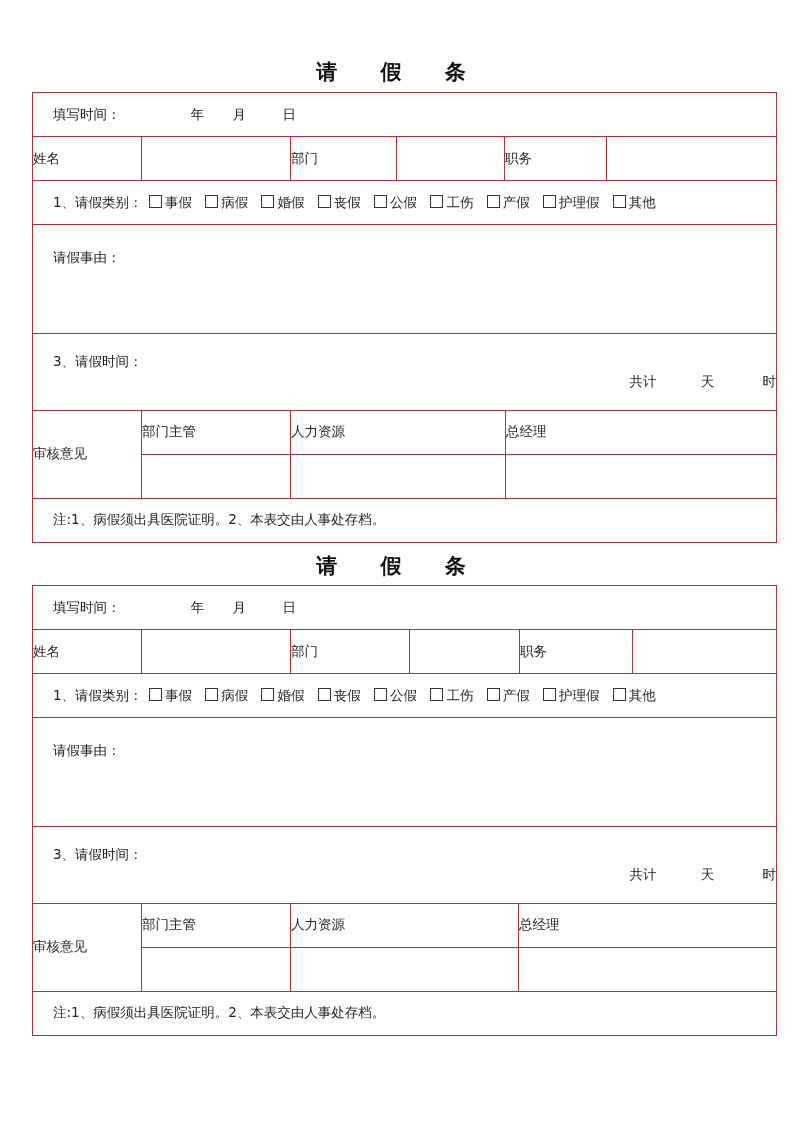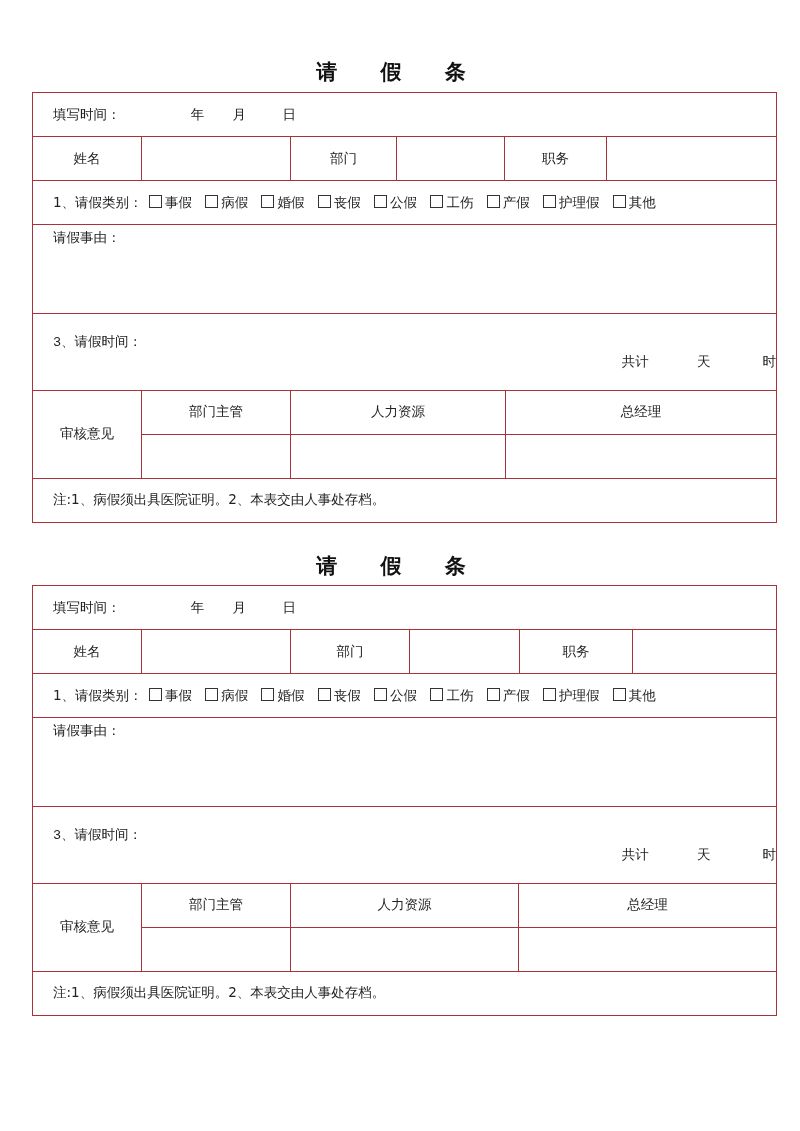--- a/index.html
+++ b/index.html
@@ -2,24 +2,24 @@
 <html><head>
 <meta charset="utf-8">
 <style>
   html, body { margin:0; padding:0; background:#ffffff; }
   body { width:800px; height:1131px; position:relative; font-family:"DejaVu Sans", "Liberation Sans", sans-serif; color:#222; }
   .form { position:absolute; left:32px; width:744px; }
   .title { position:absolute; left:0; width:800px; text-align:center; font-size:21px; font-weight:bold; letter-spacing:18px; font-family:"DejaVu Serif", serif; color:#111; }
   table { border-collapse:collapse; width:744px; table-layout:fixed; }
   td { border:1.5px solid #a7343a; font-size:13.5px; padding:0; height:43px; vertical-align:middle; }
   .l { padding-left:20px; }
-  .c { text-align:center; }
+  .c { }
   .cb { display:inline-block; width:11px; height:11px; border:1px solid #333; vertical-align:-1px; margin:0 3px 0 9px; }
-  .reason { height:84px; vertical-align:top; padding-top:4px; }
-  .period { height:76px;font-family:Liberation Mono, monospace; }
+  .reason { height:84px; vertical-align:top; padding-top:24px; }
+  .period { height:76px; }
   .period .tot { float:right;margin-top:20px; }
   .date span { display:inline-block;text-align:center; }
 </style>
 </head>
 <body>
 
 <div class="title" style="top:58px;">请 假 条</div>
 <div class="form" style="top:92px;">
 <table>
   <colgroup>

